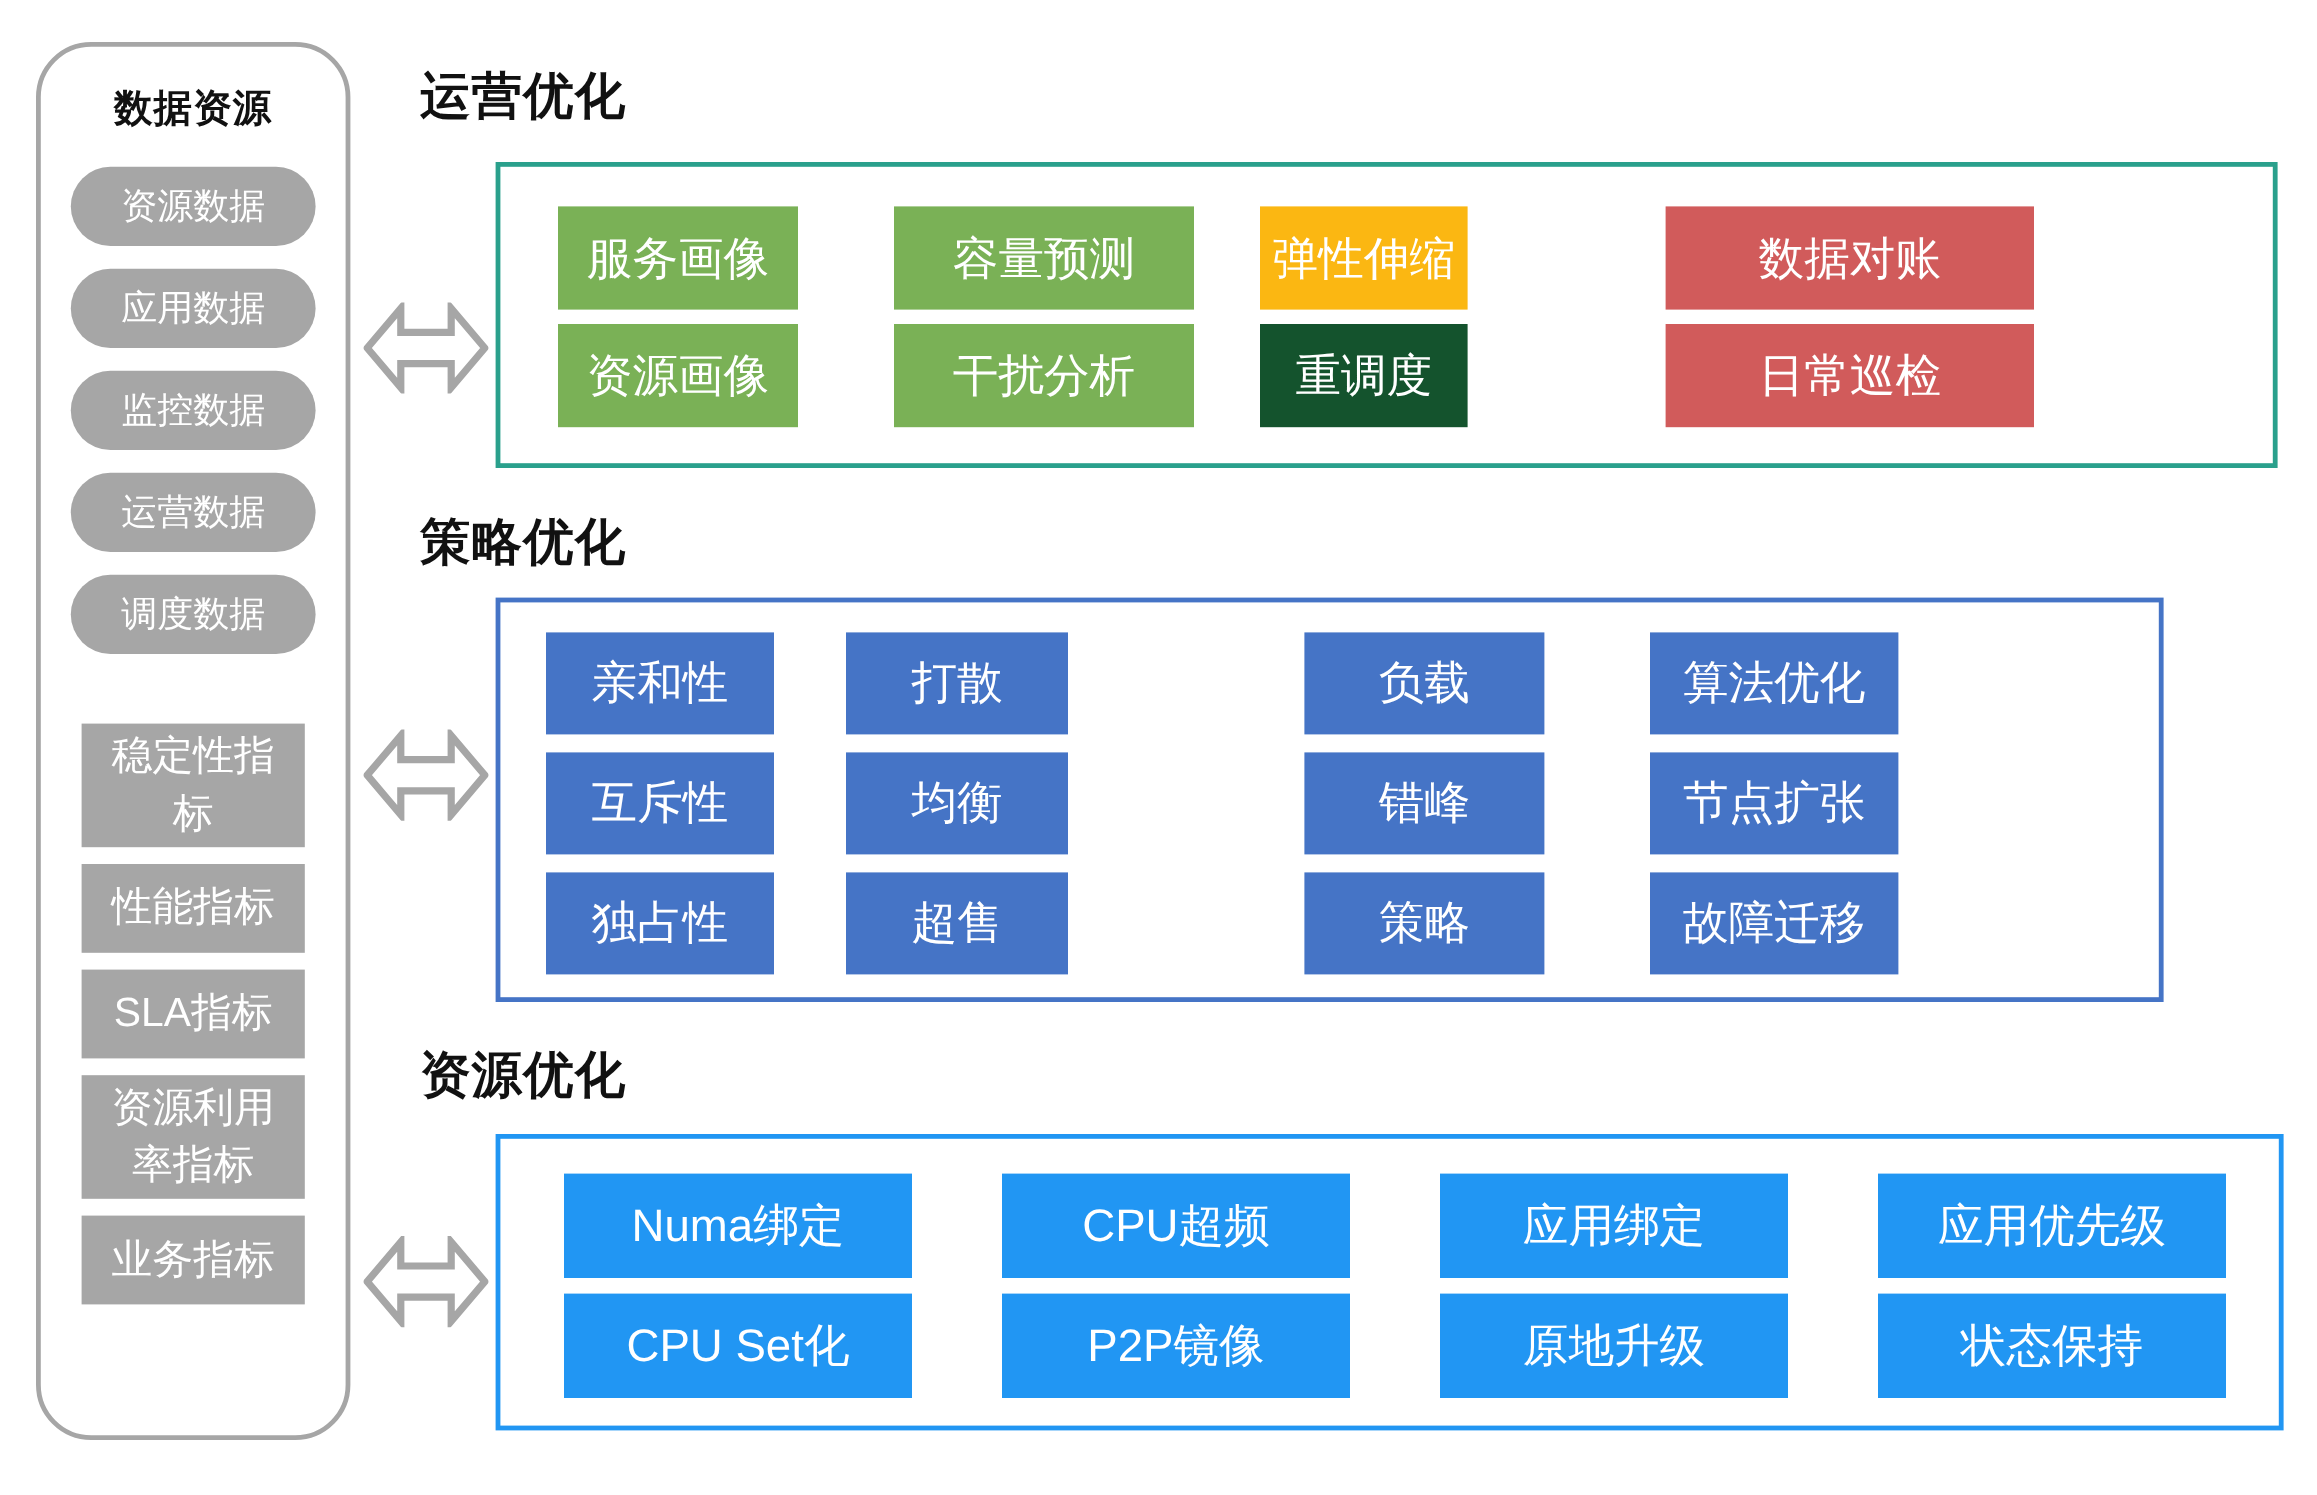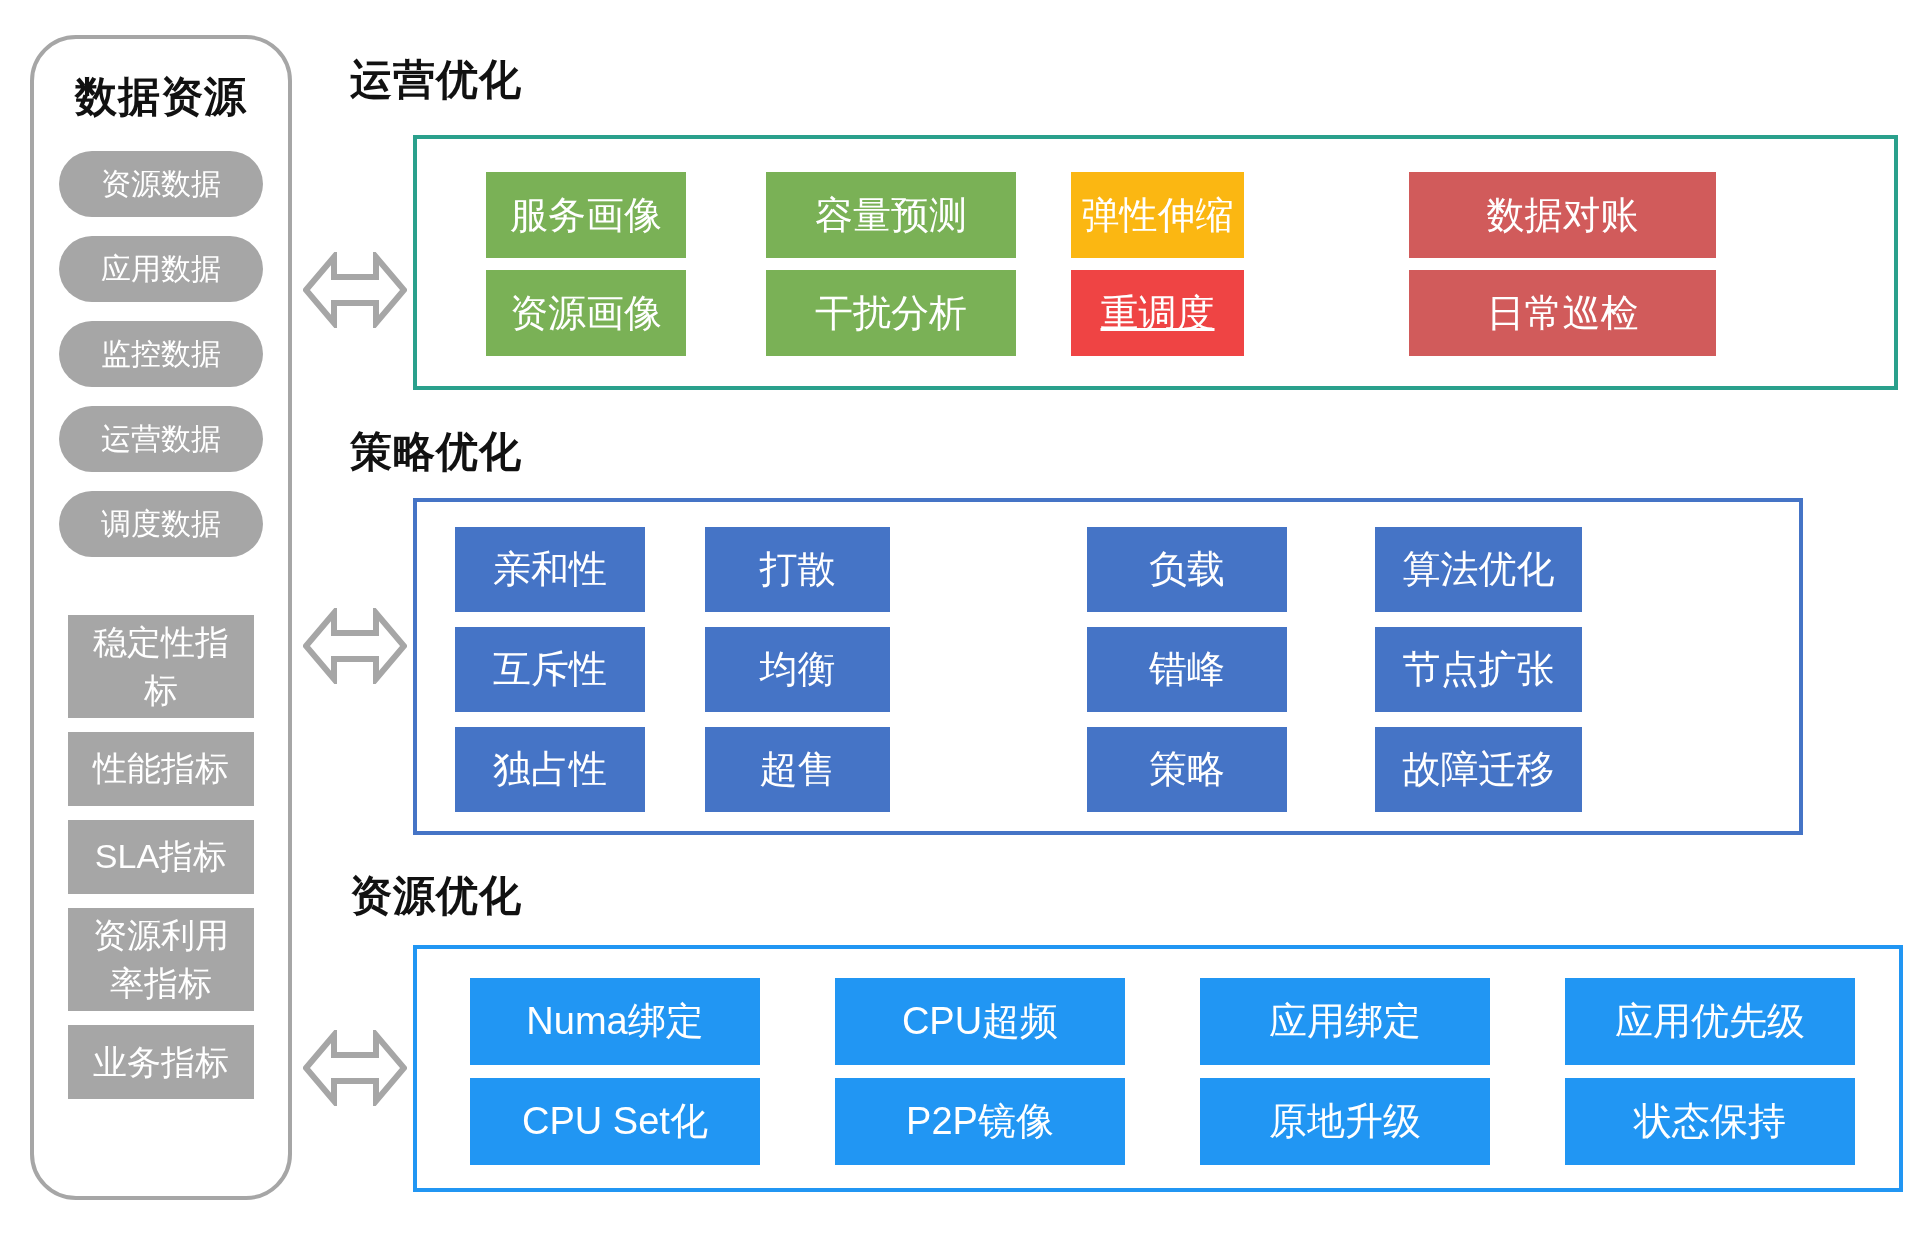--- a/index.html
+++ b/index.html
@@ -1,21 +1,21 @@
 <!DOCTYPE html>
 <html><head>
 <meta charset="utf-8">
 <style>
   html,body{margin:0;padding:0;background:#fff;}
   .page{position:relative;width:1931px;height:1246px;background:#fff;overflow:hidden;
         font-family:"Liberation Sans","DejaVu Sans",sans-serif;}
   
   .sidebar{position:absolute;left:30px;top:35px;width:262px;height:1165px;
            border:4px solid #A6A6A6;border-radius:46px;box-sizing:border-box;background:#fff;}
-  .sidebar-title{margin:30px 0 0 0;text-align:center;font-size:42px;font-weight:700;color:#111;
+  .sidebar-title{margin:30px 0 0 0;text-align:center;font-size:32px;font-weight:700;color:#111;
                  letter-spacing:1px;}
   .pills{margin-top:26px;display:flex;flex-direction:column;align-items:center;}
   .pill{width:204px;height:66px;margin-bottom:19px;border-radius:33px;background:#A6A6A6;
         color:#fff;font-size:30px;display:flex;align-items:center;justify-content:center;
         box-sizing:border-box;}
   .metrics{margin-top:39px;display:flex;flex-direction:column;align-items:center;}
   .metric{width:186px;min-height:74px;margin-bottom:14px;background:#A6A6A6;color:#fff;
           font-size:34px;display:flex;align-items:center;justify-content:center;text-align:center;
           box-sizing:border-box;padding:4px 17px;line-height:1.4;}
   
@@ -69,31 +69,31 @@
   </svg>
   <svg class="arrow" style="top:608px" viewBox="0 0 104 76">
     <polygon points="3,38 31,5 31,25 73,25 73,5 101,38 73,71 73,51 31,51 31,71" fill="#ffffff" stroke="#A6A6A6" stroke-width="6" stroke-linejoin="miter"></polygon>
   </svg>
   <svg class="arrow" style="top:1030px" viewBox="0 0 104 76">
     <polygon points="3,38 31,5 31,25 73,25 73,5 101,38 73,71 73,51 31,51 31,71" fill="#ffffff" stroke="#A6A6A6" stroke-width="6" stroke-linejoin="miter"></polygon>
   </svg>
 
   <h2 class="sec-title" style="top:52px">运营优化</h2>
   <div class="sec-box box-ops" style="border-color: rgb(42, 160, 140);">
-    <div class="col" style="margin-left:69px;width:200px">
+    <div class="col" style="margin-left:48px;width:200px">
       <div class="btn" style="background: rgb(122, 177, 86);">服务画像</div>
       <div class="btn" style="background: rgb(122, 177, 86);">资源画像</div>
     </div>
     <div class="col" style="margin-left:80px;width:250px">
       <div class="btn" style="background: rgb(122, 177, 86);">容量预测</div>
       <div class="btn" style="background: rgb(122, 177, 86);">干扰分析</div>
     </div>
     <div class="col" style="margin-left:55px;width:173px">
       <div class="btn" style="background: rgb(251, 183, 18);">弹性伸缩</div>
-      <div class="btn" style="background: #ef4444; text-decoration: underline;">重调度</div>
+      <div class="btn" style="background: #14532d;">重调度</div>
     </div>
     <div class="col" style="margin-left:165px;width:307px">
       <div class="btn" style="background: rgb(209, 91, 91);">数据对账</div>
       <div class="btn" style="background: rgb(209, 91, 91);">日常巡检</div>
     </div>
   </div>
 
   <h2 class="sec-title" style="top:424px">策略优化</h2>
   <div class="sec-box box-strategy" style="border-color: rgb(69, 116, 198);">
     <div class="col" style="margin-left:38px;width:190px">

